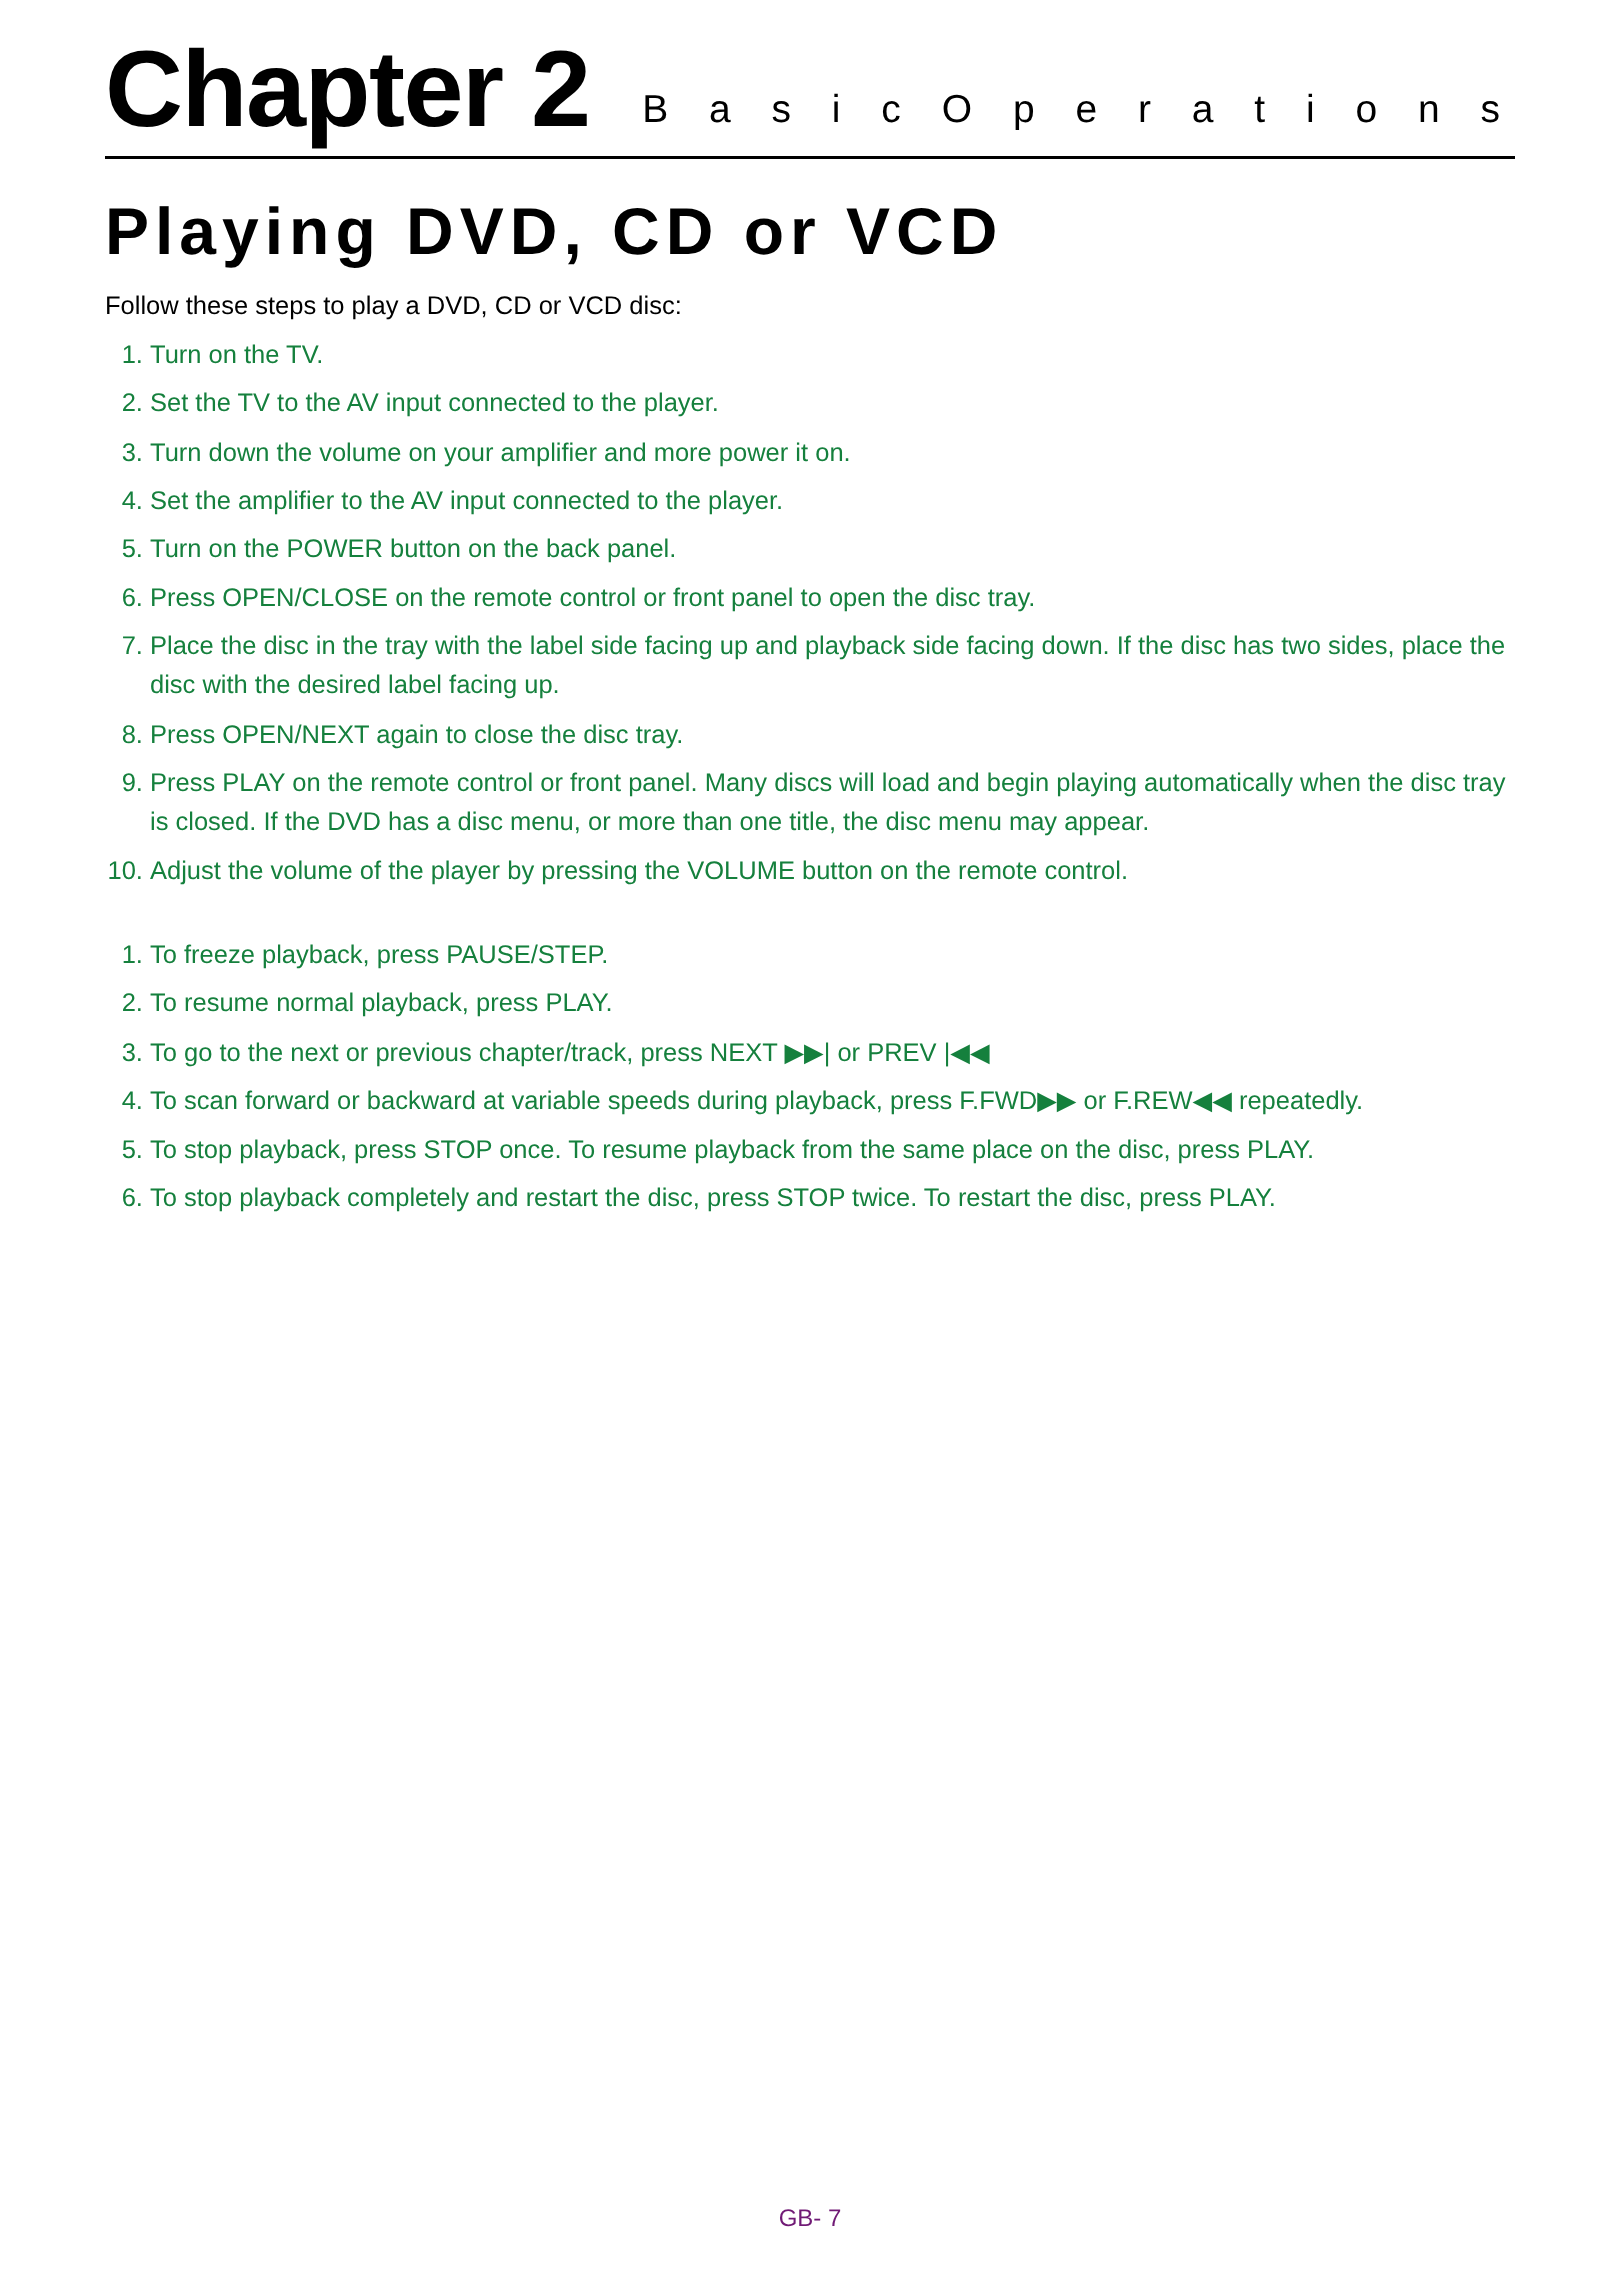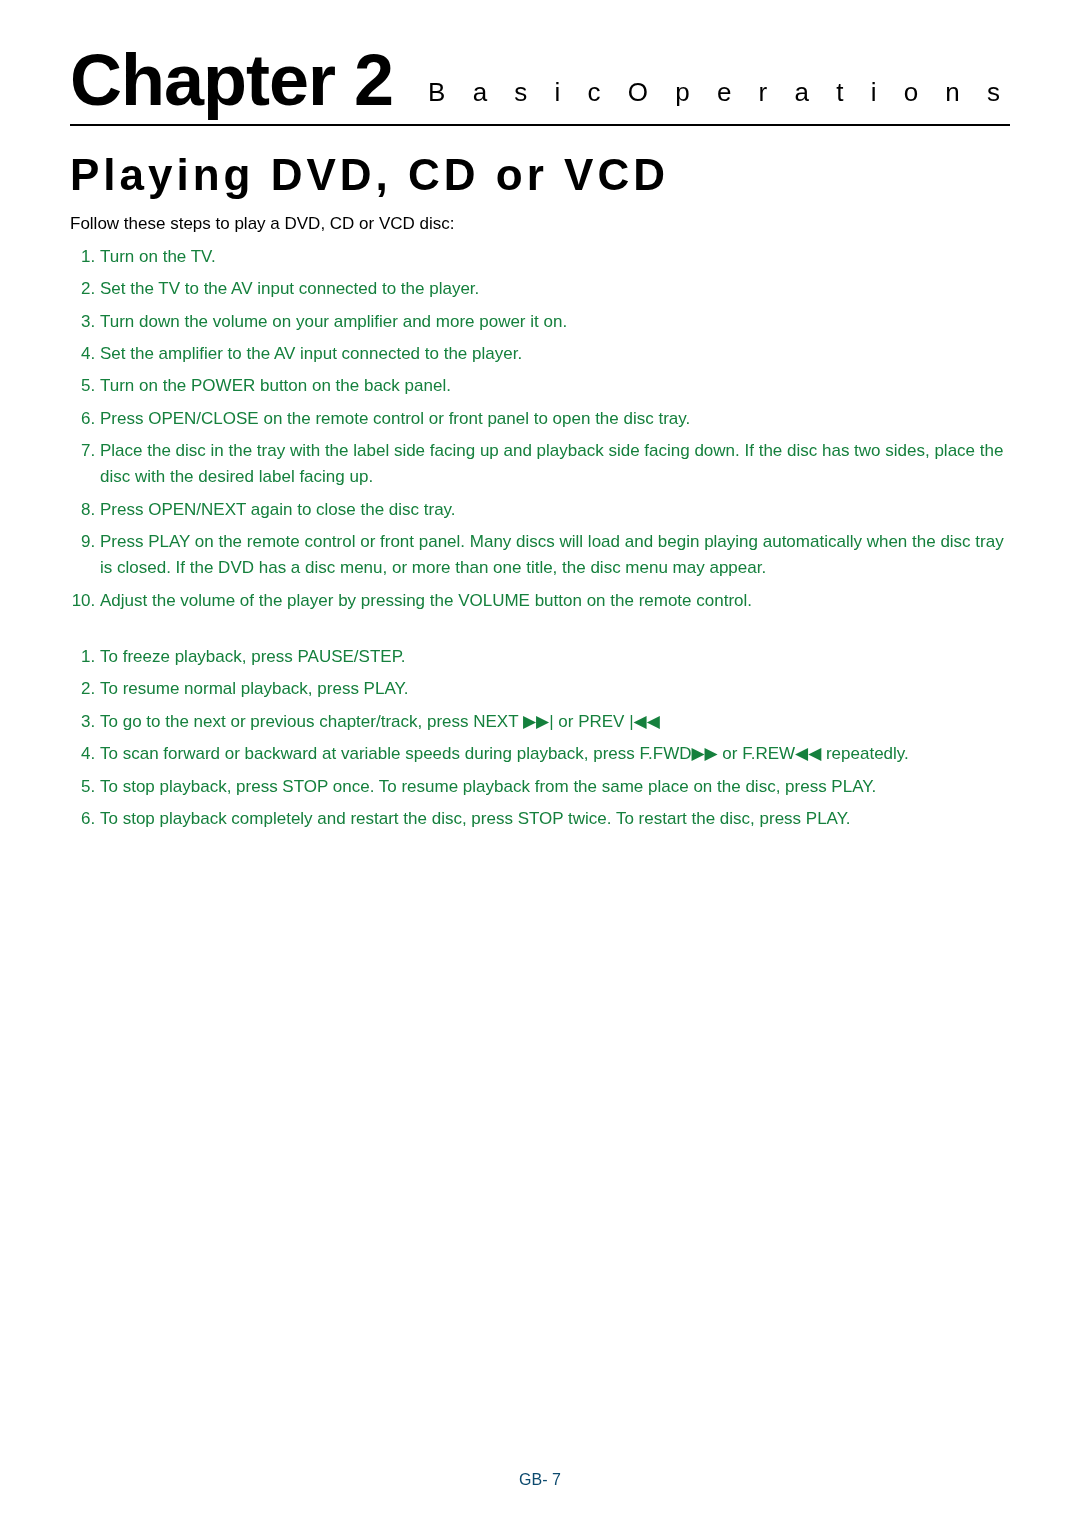--- a/index.html
+++ b/index.html
@@ -12,21 +12,21 @@
       background: #ffffff;
       font-family: Arial, Helvetica, sans-serif;
       width: 1080px;
       min-height: 1529px;
       position: relative;
     }
 
     .page {
       width: 1080px;
       min-height: 1529px;
-      padding: 44px 70px 60px 70px;
+      padding: 24px 70px 60px 70px;
       position: relative;
     }
 
     .header {
       display: flex;
       align-items: flex-end;
       justify-content: space-between;
       border-bottom: 2px solid #000;
       padding-bottom: 8px;
       margin-bottom: 24px;
@@ -78,21 +78,21 @@
       margin-top: 30px;
     }
 
     .footer {
       position: absolute;
       bottom: 40px;
       left: 0;
       right: 0;
       text-align: center;
       font-size: 16px;
-      color: #0c4a6e;
+      color: #701a75;
     }
   </style>
 </head>
 <body>
 
 <div class="page">
 
   <div class="header">
     <span class="chapter-title">Chapter 2</span>
     <span class="chapter-subtitle">B a s i c   O p e r a t i o n s</span>

